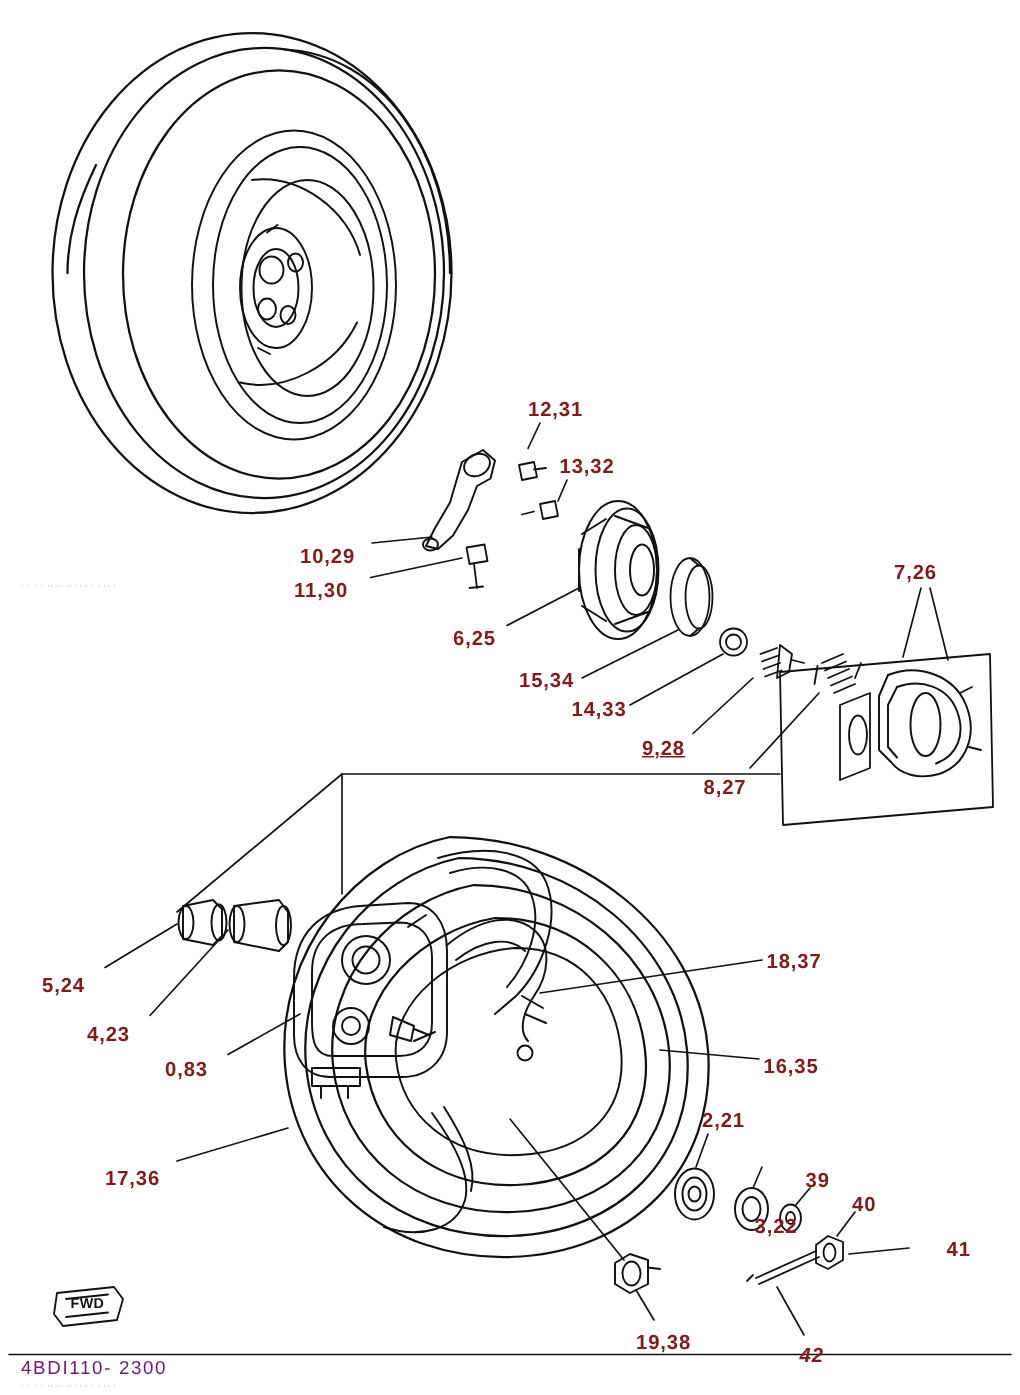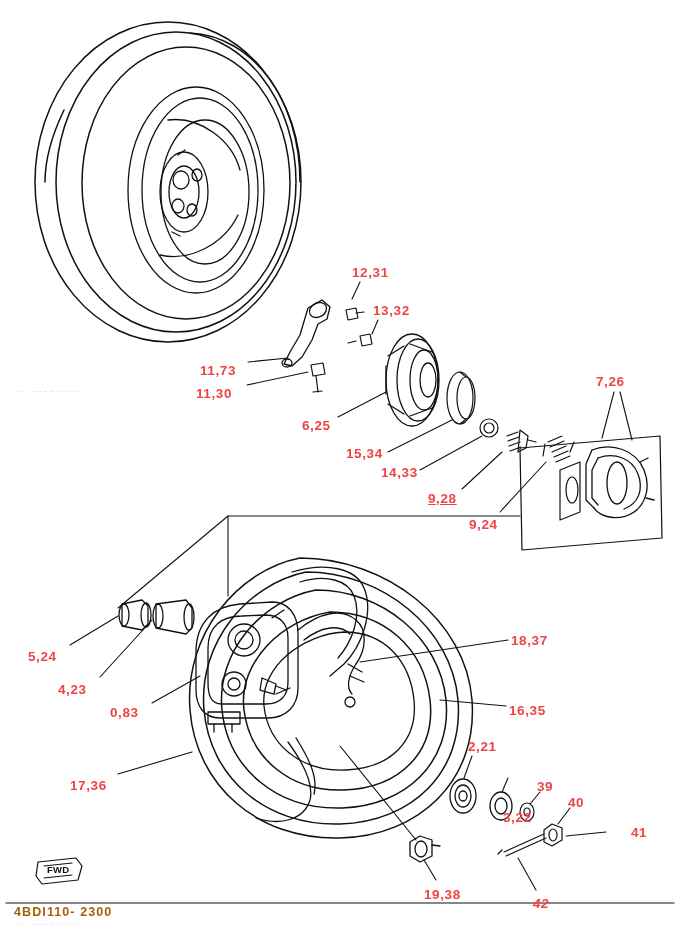--- a/index.html
+++ b/index.html
@@ -20,31 +20,31 @@
     left: 0;
     top: 0;
     width: 680px;
     height: 930px;
   }
   .callout {
     position: absolute;
     font-family: "Liberation Sans", sans-serif;
     font-size: 13.5px;
     font-weight: 700;
-    color: #ef4444;
+    color: #7f1d1d;
     letter-spacing: 0.6px;
     white-space: nowrap;
     line-height: 1.05;
   }
   .partnum {
     position: absolute;
     font-family: "Liberation Sans", sans-serif;
     font-size: 12.5px;
-    font-weight: 700;
-    color: #a16207;
+    font-weight: 400;
+    color: #701a75;
     letter-spacing: 1.1px;
     white-space: nowrap;
   }
   .microtext {
     position: absolute;
     font-family: "Liberation Sans", sans-serif;
     font-size: 5px;
     color: #7a7a7a;
     letter-spacing: 0.4px;
     white-space: nowrap;
@@ -303,27 +303,27 @@
       </g>
     </g>
   </svg>
 
   <div class="fwd-badge">
     <div class="fwd-label">FWD</div>
   </div>
 
   <div class="callout" style="left:352px; top:266px;">12,31</div>
   <div class="callout" style="left:373px; top:304px;">13,32</div>
-  <div class="callout" style="left:200px; top:364px;">11,73</div>
+  <div class="callout" style="left:200px; top:364px;">10,29</div>
   <div class="callout" style="left:196px; top:387px;">11,30</div>
   <div class="callout" style="left:302px; top:419px;">6,25</div>
   <div class="callout" style="left:346px; top:447px;">15,34</div>
   <div class="callout" style="left:381px; top:466px;">14,33</div>
   <div class="callout" style="left:428px; top:492px;text-decoration:underline;">9,28</div>
-  <div class="callout" style="left:469px; top:518px;">9,24</div>
+  <div class="callout" style="left:469px; top:518px;">8,27</div>
   <div class="callout" style="left:596px; top:375px;">7,26</div>
   <div class="callout" style="left:28px; top:650px;">5,24</div>
   <div class="callout" style="left:58px; top:683px;">4,23</div>
   <div class="callout" style="left:110px; top:706px;">0,83</div>
   <div class="callout" style="left:70px; top:779px;">17,36</div>
   <div class="callout" style="left:511px; top:634px;">18,37</div>
   <div class="callout" style="left:509px; top:704px;">16,35</div>
   <div class="callout" style="left:468px; top:740px;">2,21</div>
   <div class="callout" style="left:503px; top:763px;margin-top:48px;">3,22</div>
   <div class="callout" style="left:537px; top:780px;">39</div>

